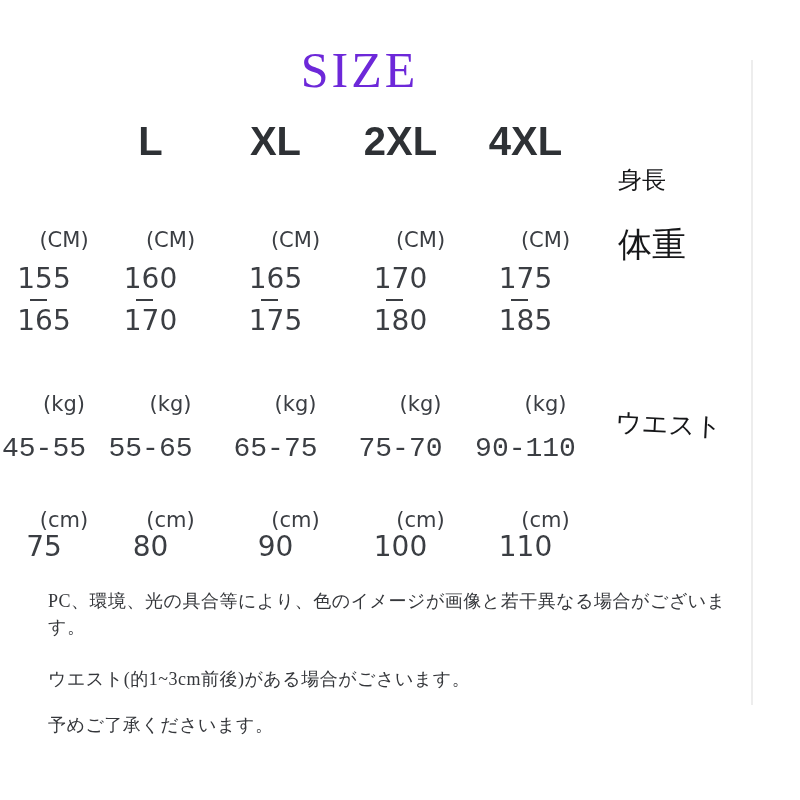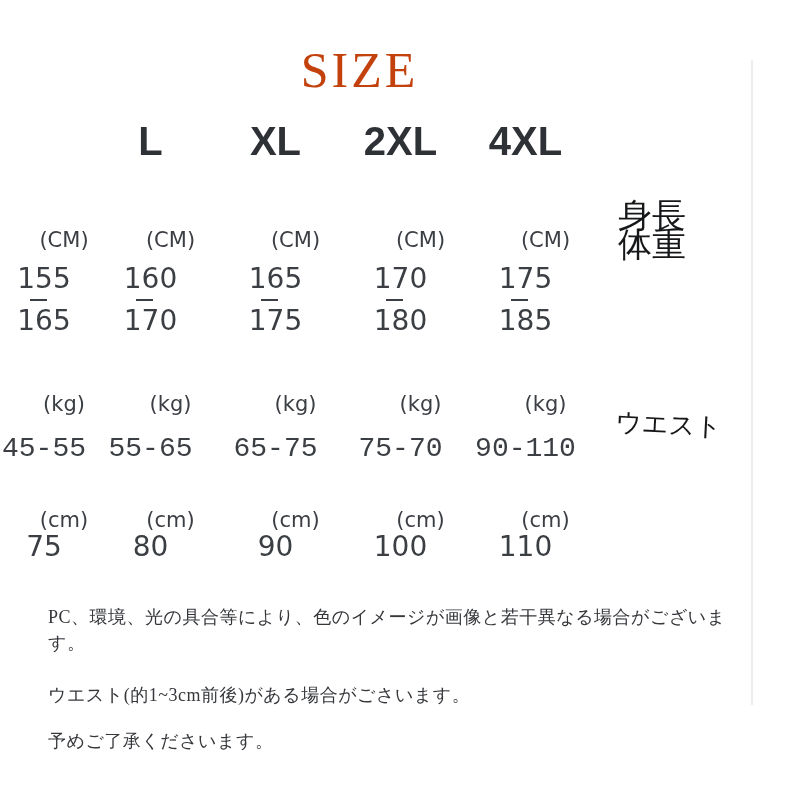--- a/index.html
+++ b/index.html
@@ -9,21 +9,21 @@
     background:#ffffff;
     overflow:hidden;
     font-family:"Liberation Sans",sans-serif;
   }
   .title{
     position:absolute;top:42px;left:0;width:719px;
     text-align:center;
     font-family:"Liberation Serif",serif;
     font-size:50px;font-weight:400;
     letter-spacing:3px;
-    color:#c2410c;
+    color:#6d28d9;
     line-height:56px;
   }
   .size-table{
     position:absolute;top:115px;left:0;
     display:grid;
     grid-template-columns:88px repeat(5,125px);
     grid-template-rows:95px 170px 115px 115px;
   }
   .hcell{
     text-align:center;
@@ -32,21 +32,21 @@
     font-weight:700;
     font-size:40px;line-height:44px;
     color:#2e3135;
   }
   .lcell{
     font-family:"Liberation Serif","DejaVu Serif",serif;
     color:#161719;
     padding-left:30px;
     white-space:nowrap;
   }
-  .lcell.r1{font-size:34px;line-height:42px;margin-top:80px;}
+  .lcell.r1{font-size:24px;line-height:42px;margin-top:44px;}
   .lcell.r2{font-size:34px;line-height:42px;margin-top:14px;}
   .lcell.r3{font-size:26px;line-height:34px;margin-top:24px;padding-left:26px;transform:rotate(3deg);transform-origin:left center;}
   .dcell{
     display:flex;flex-direction:column;align-items:center;
   }
   .dcell.r1{padding-top:18px;}
   .dcell.r2{padding-top:12px;}
   .dcell.r3{padding-top:13px;}
   .unit{
     font-family:"DejaVu Sans",sans-serif;
@@ -63,21 +63,21 @@
   .dcell.r1 .num.second{margin-top:0;}
   .dash{
     width:17px;height:2px;
     background:#3b3e43;
     margin:5px 0;
     transform:translateX(-6px);
   }
   .dcell.r2 .num{margin-top:18px;font-family:Liberation Mono, monospace;}
   .dcell.r3 .num{}
   .notes{
-    position:absolute;left:48px;top:604px;width:710px;
+    position:absolute;left:48px;top:588px;width:710px;
     font-family:"Liberation Serif","DejaVu Serif",serif;
     color:#35373b;
   }
   .notes p{margin:0;font-size:18px;line-height:26px;letter-spacing:0.5px;}
   .notes p.n2{margin-top:26px;}
   .notes p.n3{margin-top:20px;}
   .edge-line{
     position:absolute;left:751px;top:60px;
     width:2px;height:645px;
     background:#ededed;

